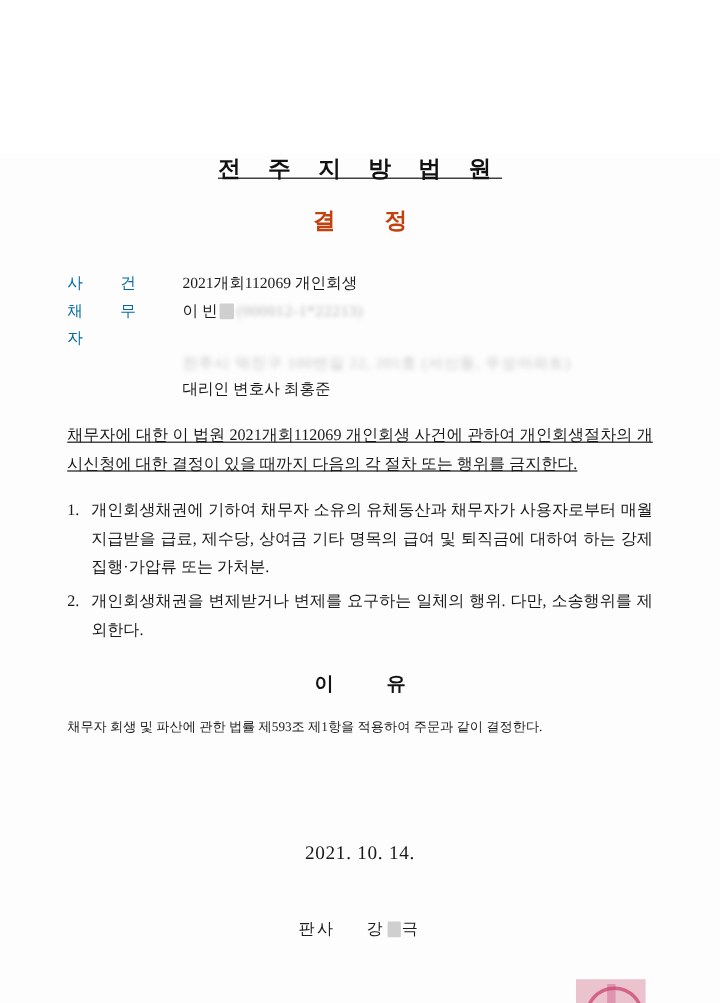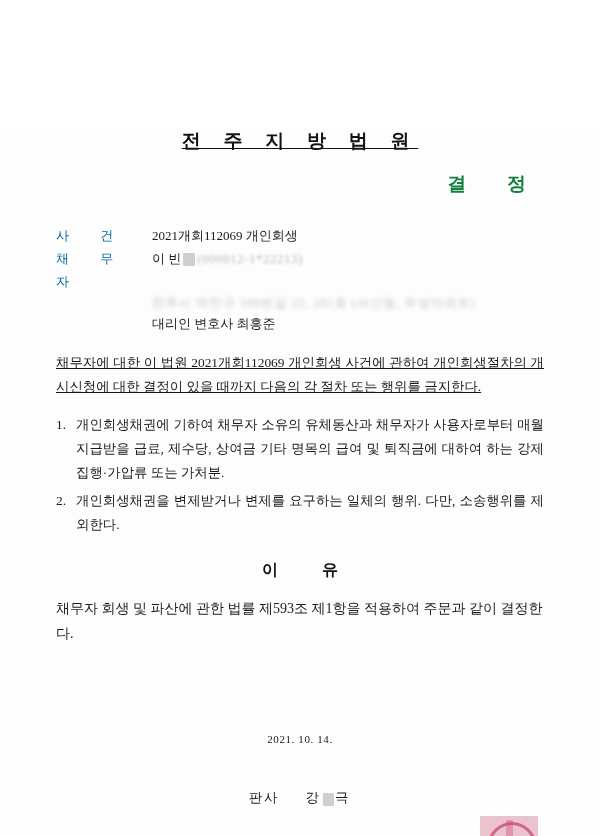--- a/index.html
+++ b/index.html
@@ -29,26 +29,26 @@
     margin-top: 128px;
     text-align: center;
     font-size: 19px;
     font-weight: bold;
     letter-spacing: 9px;
     color: #121212;
     text-decoration: underline;
   }
   .decision-title {
     margin-top: 17px;
-    text-align: right;
+    text-align: center;
     font-size: 19px;
     font-weight: bold;
     letter-spacing: 18px;
     text-indent: 18px;
-    color: #15803d;
+    color: #c2410c;
   }
 
   
   .meta {
     margin-top: 28px;
     font-size: 13px;
     line-height: 1.75;
   }
   .meta-row {
     display: flex;
@@ -135,29 +135,29 @@
     flex: 0 0 20px;
     width: 20px;
   }
   ol.items li .txt {
     flex: 1;
     text-align: justify;
   }
 
   .reason-para {
     margin-top: 16px;
-    font-size: 14px;
+    font-size: 11px;
     line-height: 1.78;
   }
 
   
   .doc-date {
     margin-top: 86px;
     text-align: center;
-    font-size: 11px;
+    font-size: 16px;
     letter-spacing: 0.6px;
   }
   .judge-row {
     margin-top: 44px;
     text-align: center;
     font-size: 13.4px;
     position: relative;
   }
   .judge-label {
     letter-spacing: 2px;

